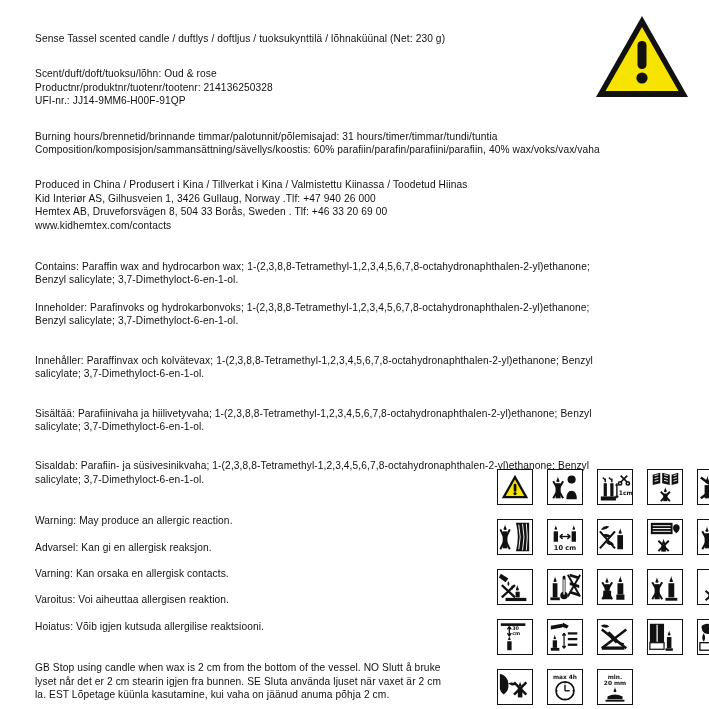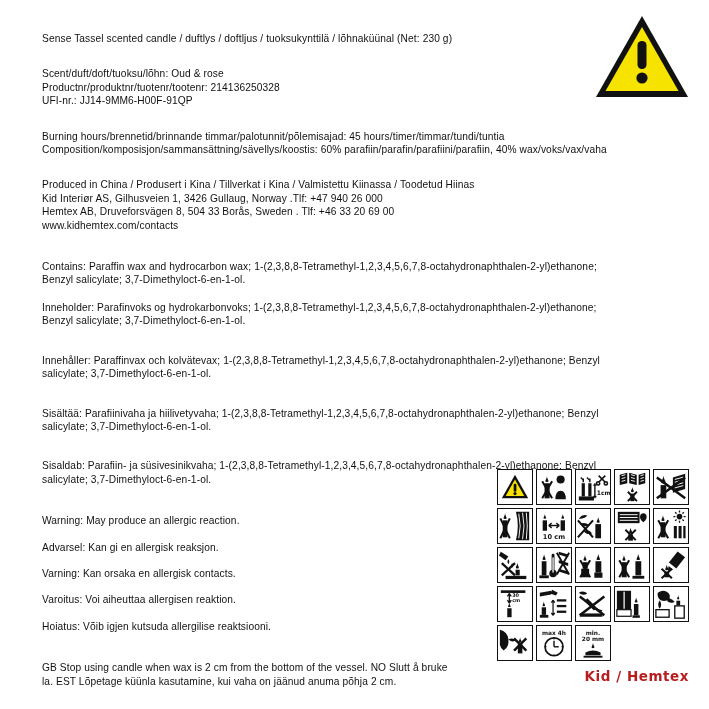--- a/index.html
+++ b/index.html
@@ -18,21 +18,21 @@
   }
 
   .page {
     position: absolute;
     inset: 0;
   }
 
   
   .text-col {
     position: absolute;
-    left: 42px;
+    left: 35px;
     top: 32px;
     width: 640px;
   }
 
   .blk {
     font-size: 10.2px;
     line-height: 13.4px;
     letter-spacing: 0.01em;
   }
   .blk p {
@@ -61,21 +61,21 @@
   .picto-wrap {
     position: absolute;
     left: 497px;
     top: 469px;
     width: 192px;
   }
   .picto-grid {
     display: grid;
     grid-template-columns: repeat(5, 36px);
     grid-auto-rows: 36px;
-    gap: 3px;
+    gap: 14px;
     text-align: right;
   }
   .cell {
     width: 36px;
     height: 36px;
     border: 1.4px solid #111;
     box-sizing: border-box;
     background: #fff;
     position: relative;
     overflow: hidden;
@@ -118,21 +118,21 @@
 
     <div class="blk">
       <p>Scent/duft/doft/tuoksu/lõhn: Oud &amp; rose</p>
       <p>Productnr/produktnr/tuotenr/tootenr: 214136250328</p>
       <p>UFI-nr.: JJ14-9MM6-H00F-91QP</p>
     </div>
 
     <div class="gap-lg"></div>
 
     <div class="blk">
-      <p>Burning hours/brennetid/brinnande timmar/palotunnit/põlemisajad: 45 hours/timer/timmar/tundi/tuntia</p>
+      <p>Burning hours/brennetid/brinnande timmar/palotunnit/põlemisajad: 31 hours/timer/timmar/tundi/tuntia</p>
       <p>Composition/komposisjon/sammansättning/sävellys/koostis: 60% parafiin/parafin/parafiini/parafiin, 40% wax/voks/vax/vaha</p>
     </div>
 
     <div class="gap-lg"></div>
 
     <div class="blk">
       <p>Produced in China / Produsert i Kina / Tillverkat i Kina / Valmistettu Kiinassa / Toodetud Hiinas</p>
       <p>Kid Interiør AS, Gilhusveien 1, 3426 Gullaug, Norway .Tlf: +47 940 26 000</p>
       <p>Hemtex AB, Druveforsvägen 8, 504 33 Borås, Sweden . Tlf: +46 33 20 69 00</p>
       <p>www.kidhemtex.com/contacts</p>
@@ -184,20 +184,21 @@
       <div class="gap-sm"></div>
       <p>Varoitus:  Voi aiheuttaa allergisen reaktion.</p>
       <div class="gap-sm"></div>
       <p>Hoiatus: Võib igjen kutsuda allergilise reaktsiooni.</p>
     </div>
 
     <div class="gap-xl"></div>
 
     <div class="blk narrow-c">
       <p>GB Stop using candle when wax is 2 cm from the bottom of the vessel. NO Slutt å bruke</p>
+      <p>lyset når det er 2 cm stearin igjen fra bunnen. SE Sluta använda ljuset när vaxet är 2 cm</p>
       <p>la. EST Lõpetage küünla kasutamine, kui vaha on jäänud anuma põhja 2 cm.</p>
     </div>
 
   </div>
 
   <div class="picto-wrap">
     <div class="picto-grid">
 
       <div class="cell">
         <svg viewBox="0 0 36 36">

